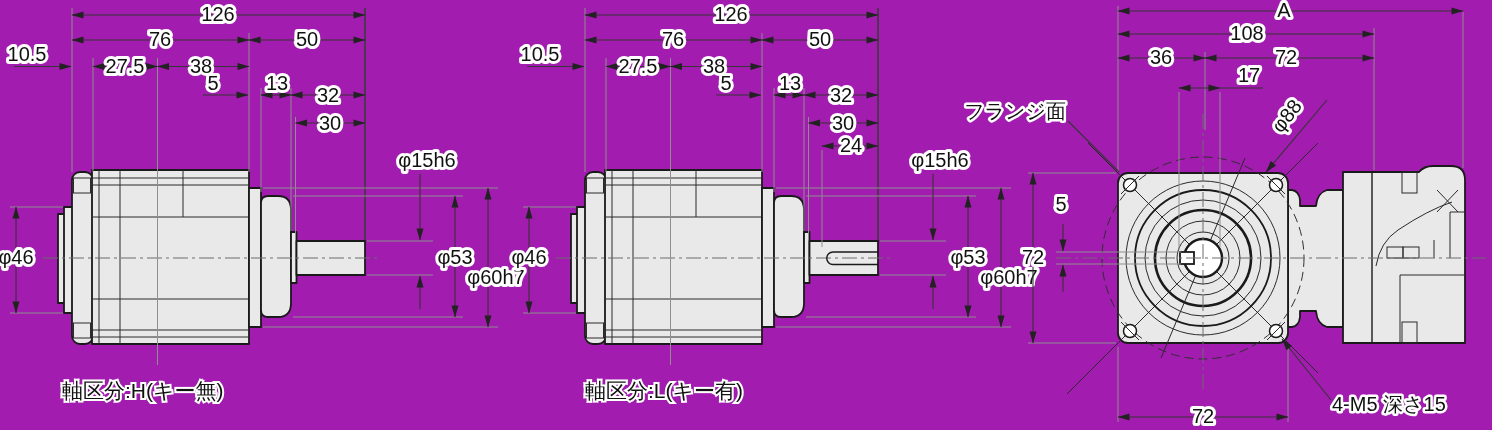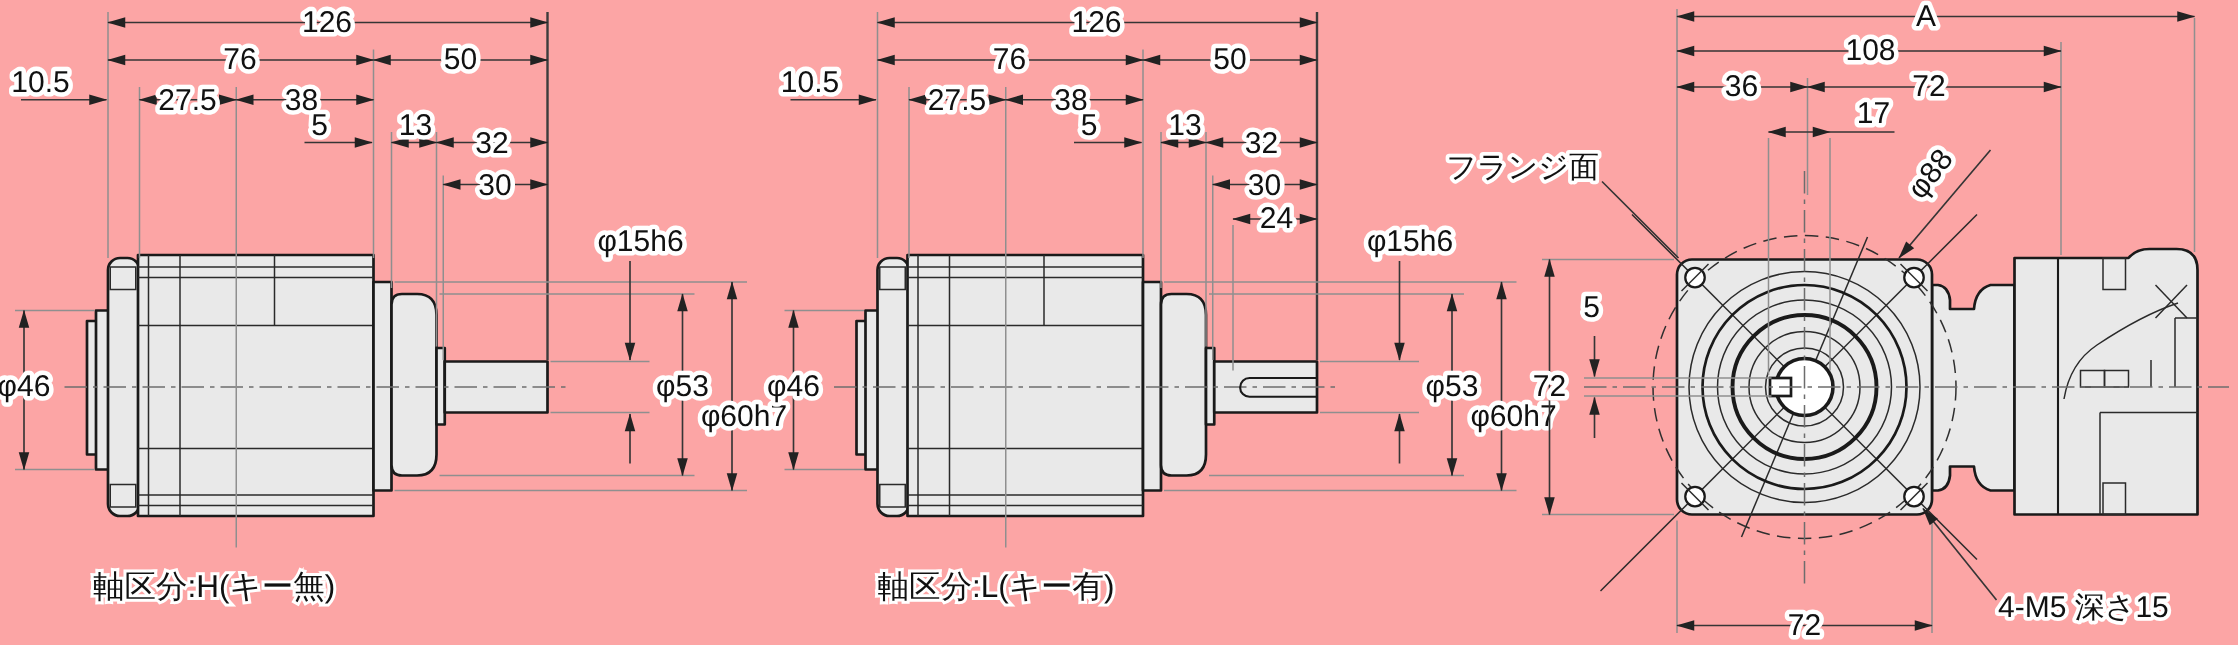--- a/index.html
+++ b/index.html
@@ -1,16 +1,16 @@
 <!DOCTYPE html>
 <html><head>
 <meta charset="utf-8">
 <style>
   html,body{margin:0;padding:0;background:#fff;}
-  #stage{position:relative;width:1492px;height:430px;background:#fca5a5;overflow:hidden;
+  #stage{position:relative;width:1492px;height:430px;background:#a21caf;overflow:hidden;
          font-family:"Liberation Sans",sans-serif;}
   svg{position:absolute;left:0;top:0;}
   .olf{fill:#e9e9e9;stroke:#1a1a1a;stroke-width:1.8;stroke-linejoin:round;}
   .thin{fill:none;stroke:#2a2a2a;stroke-width:1;}
   .med{fill:none;stroke:#1a1a1a;stroke-width:1.4;}
   .ext{stroke:#8f8f8f;stroke-width:1;fill:none;}
   .ext2{stroke:#3c3c3c;stroke-width:1.6;fill:none;}
   .dim{stroke:#353535;stroke-width:1.1;fill:none;}
   .cl{stroke:#6d6d6d;stroke-width:1;fill:none;stroke-dasharray:15 4 3 4;}
   .dash{fill:none;stroke:#2f2f2f;stroke-width:1;stroke-dasharray:9 5;}

